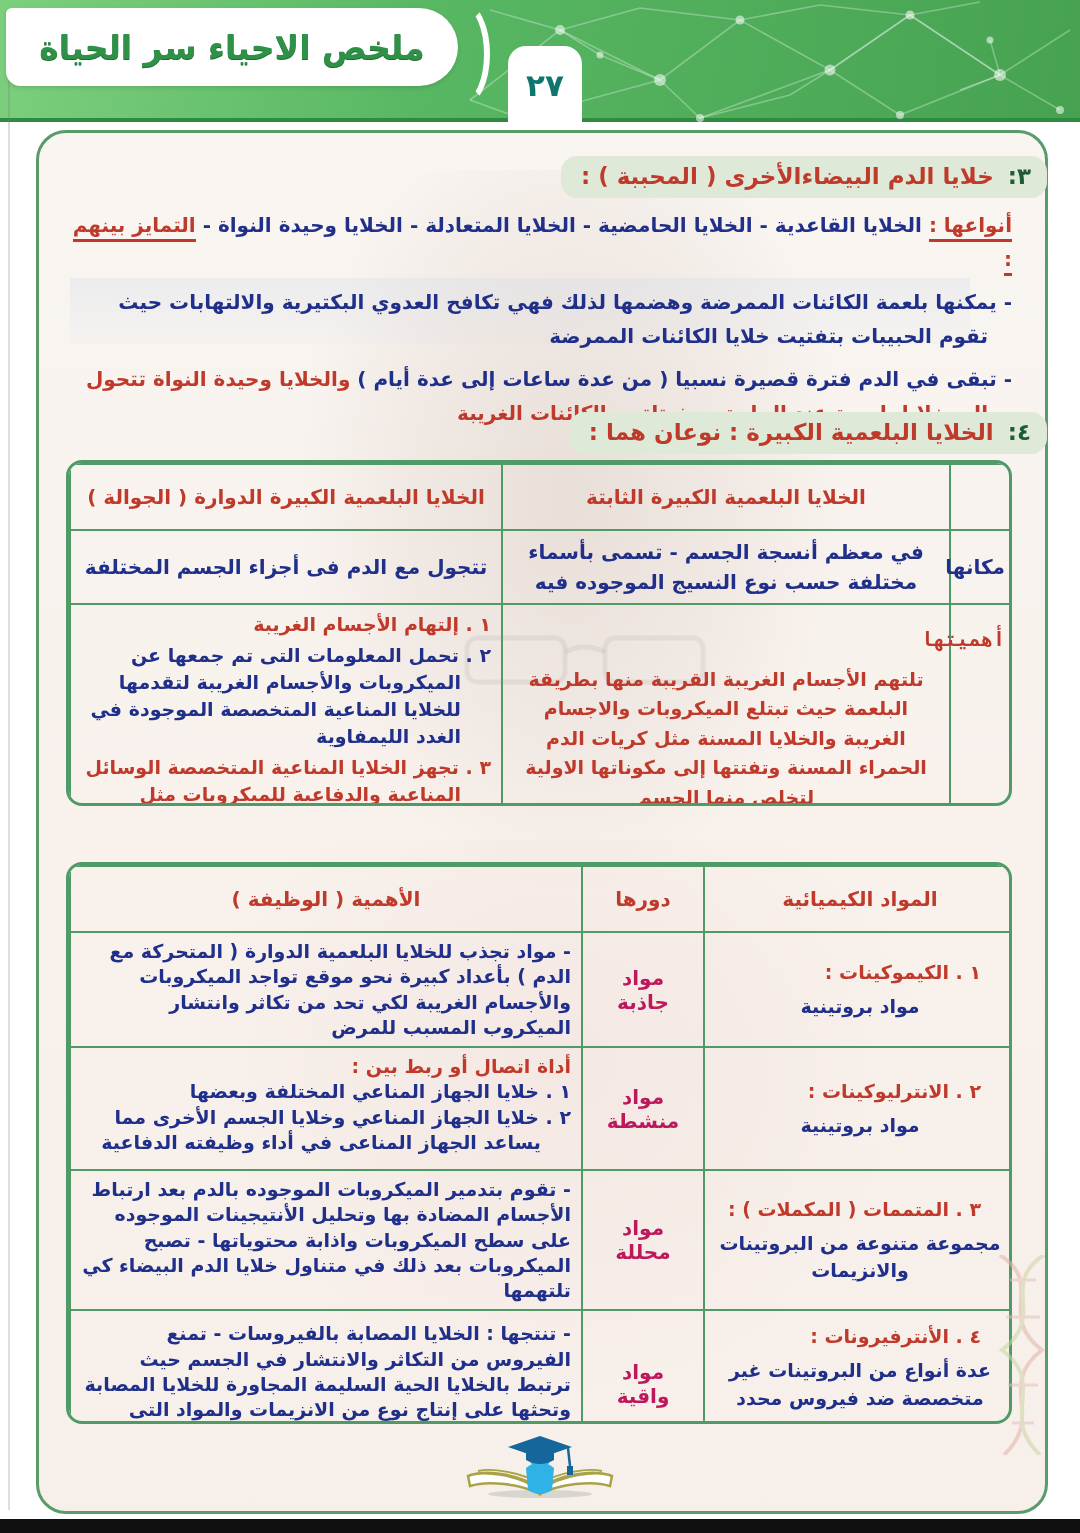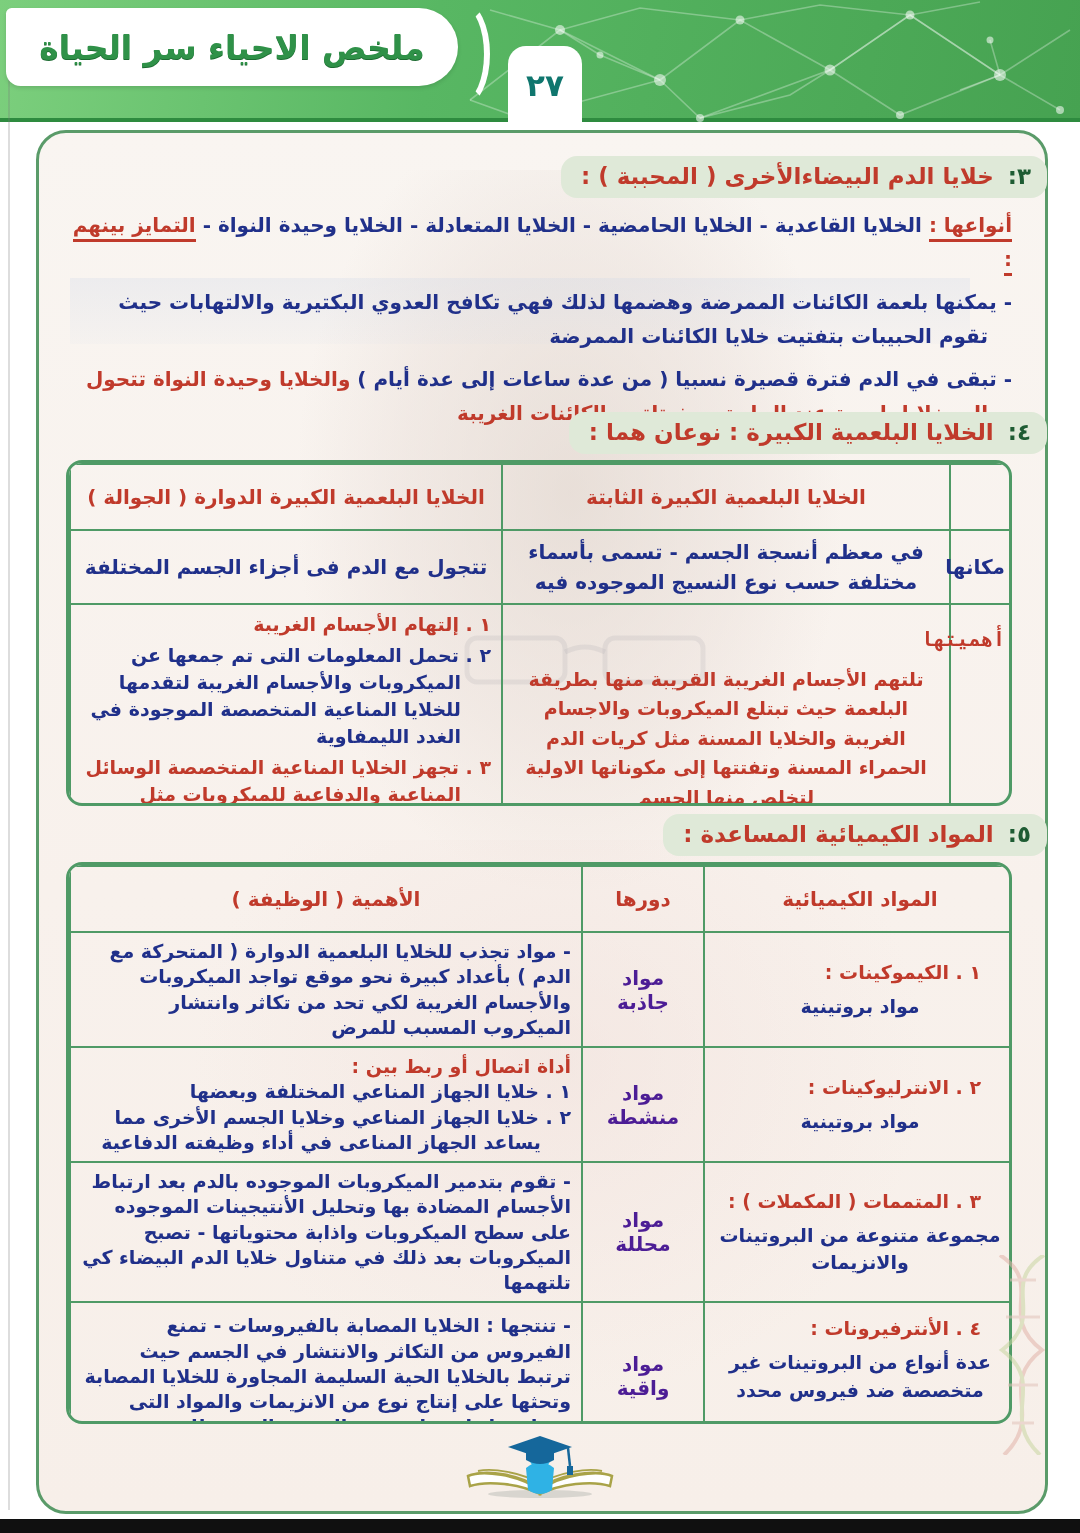--- a/index.html
+++ b/index.html
@@ -58,21 +58,21 @@
   td.hdr { color:#c03a2b; text-align:center; font-size:20px; }
   td.lblcell { text-align:center; font-size:20px; }
   td.centernavy { color:#20308a; text-align:center; font-size:20px; line-height:1.5; }
   td.centerred { color:#c03a2b; text-align:center; font-size:19px; line-height:1.55; }
   td.listcell { color:#20308a; text-align:right; font-size:19px; line-height:1.42; padding:8px 12px; }
   .li-hang { padding-right:30px; text-indent:-30px; margin-bottom:4px; }
   td.impcell { text-align:right; font-size:19px; line-height:1.33; color:#20308a; padding:6px 12px; }
   td.subcell { text-align:center; font-size:19px; line-height:1.45; padding:6px 8px; }
   .sub-title { color:#c03a2b; text-align:right; padding-right:24px; margin-bottom:6px; }
   .sub-body { color:#20308a; text-align:center; }
-  td.rolecell { color:#4c1d95; text-align:center; font-size:20px; }
+  td.rolecell { color:#be185d; text-align:center; font-size:20px; }
 
   .t1 { left:66px; top:460px; width:946px; height:346px; }
   .t2 { left:66px; top:862px; width:946px; height:562px; }
 
   
   .logo { position:absolute; left:440px; top:1434px; width:200px; height:64px; z-index:4; }
   .brand { position:absolute; left:390px; top:1486px; width:300px; text-align:center; direction:rtl;
     font-size:23px; font-weight:bold; font-style:italic; color:#9c7433; z-index:4; }
   .dna { position:absolute; left:986px; top:1255px; width:74px; height:200px; opacity:0.55; }
   .bottom-bar { position:absolute; left:0; top:1519px; width:1080px; height:14px; background:#101010; }
@@ -173,24 +173,20 @@
         <td class="listcell">
           <div class="li-hang red">١ .  إلتهام الأجسام الغريبة</div>
           <div class="li-hang navy">٢ .  تحمل المعلومات التى تم جمعها عن الميكروبات والأجسام الغريبة لتقدمها للخلايا المناعية المتخصصة الموجودة في الغدد الليمفاوية</div>
           <div class="li-hang red">٣ .  تجهز الخلايا المناعية المتخصصة الوسائل المناعية والدفاعية للميكروبات مثل الأجسام المضادة وتخصيص نوع الخلايا القاتلة الذي سيتعامل معها</div>
         </td>
       </tr>
     </tbody>
       </table>
   </div>
 
-  <div class="pill" style="top:814px;">
-    <span class="dgreen">٥:</span>
-    <span class="red">المواد الكيميائية المساعدة :</span>
-  </div>
 
   <div class="twrap t2">
     <table class="gt">
       <colgroup>
           <col style="width:312px">
           <col style="width:122px">
           <col style="width:512px">
         </colgroup>
       <tbody>
           <tr style="height:66px">
@@ -208,21 +204,21 @@
       </tr>
       <tr style="height:114px">
         <td class="subcell">
           <div class="sub-title">٢ . الانترليوكينات :</div>
           <div class="sub-body">مواد بروتينية</div>
         </td>
         <td class="rolecell">مواد منشطة</td>
         <td class="impcell">
           <div class="red">أداة اتصال أو ربط بين :</div>
           <div class="li-hang" style="margin-bottom:0">١ . خلايا الجهاز المناعي المختلفة وبعضها</div>
-          <div class="li-hang" style="margin-bottom:0">٢ . خلايا الجهاز المناعي وخلايا الجسم الأخرى مما يساعد الجهاز المناعى في أداء وظيفته الدفاعية</div>
+          <div class="li-hang" style="margin-bottom:8px">٢ . خلايا الجهاز المناعي وخلايا الجسم الأخرى مما يساعد الجهاز المناعى في أداء وظيفته الدفاعية</div>
         </td>
       </tr>
       <tr style="height:128px">
         <td class="subcell">
           <div class="sub-title">٣ . المتممات ( المكملات ) :</div>
           <div class="sub-body">مجموعة متنوعة من البروتينات والانزيمات</div>
         </td>
         <td class="rolecell">مواد محللة</td>
         <td class="impcell">- تقوم بتدمير الميكروبات الموجوده بالدم بعد ارتباط الأجسام المضادة بها وتحليل الأنتيجينات الموجوده على سطح الميكروبات واذابة محتوياتها - تصبح الميكروبات بعد ذلك في متناول خلايا الدم البيضاء كي تلتهمها</td>
       </tr>

